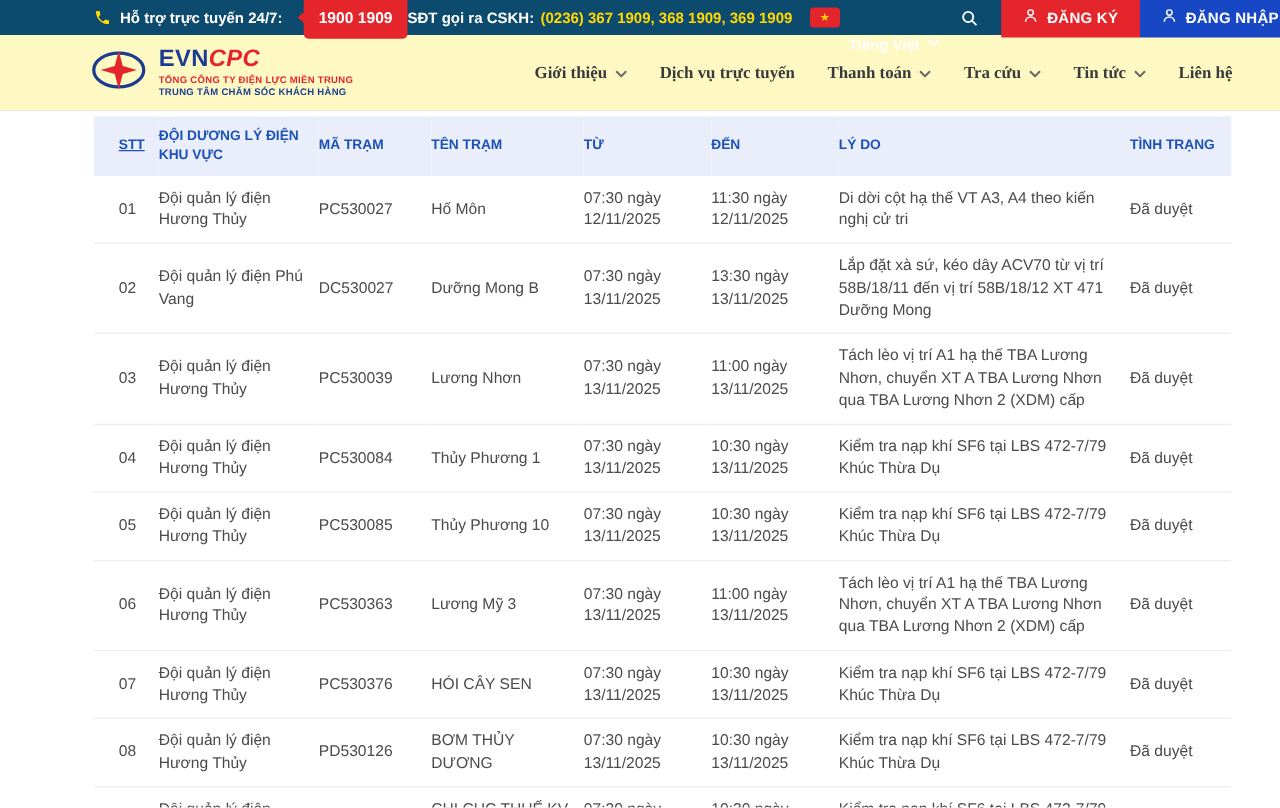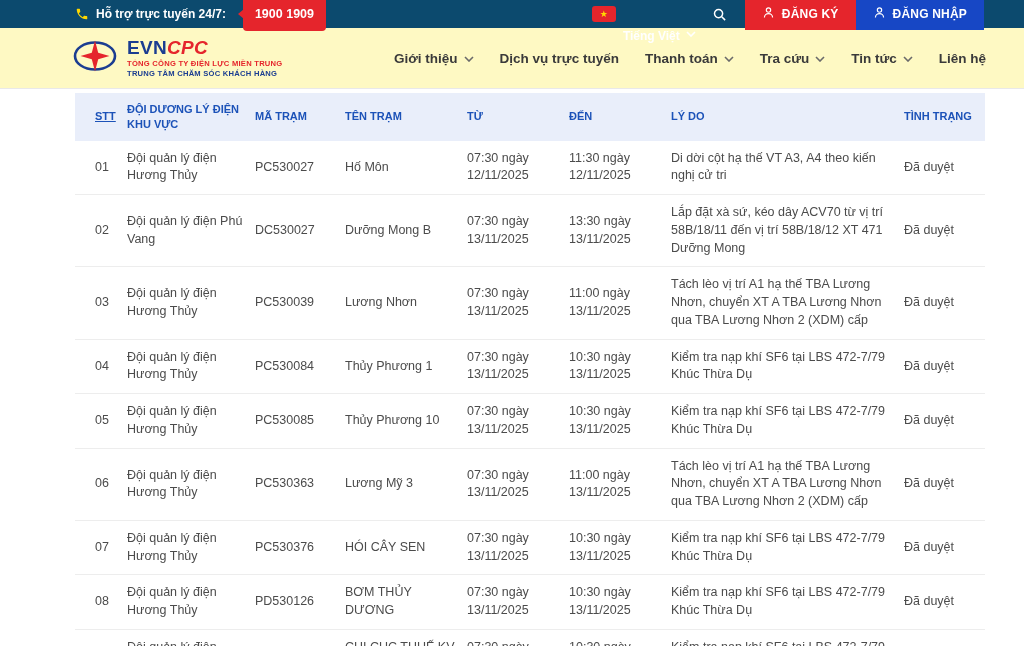--- a/index.html
+++ b/index.html
@@ -21,21 +21,21 @@
   .auth-btn.register { background:#e5252c; }
   .auth-btn.login { background:#1747c5; margin-right:40px; }
 
   
   .header { height:61px; background:#fef9c3; display:flex; align-items:center; padding:0 38px 0 72px; border-bottom:1px solid #e9e9e9; }
   .logo { display:flex; align-items:center; gap:9px; }
   .brand-text .brand-name { font-size:19px; font-weight:800; letter-spacing:.3px; line-height:1.05; }
   .brand-name .evn { color:#1b3d91; } .brand-name .cpc { color:#e5252c; font-style:italic; }
   .brand-sub1 { font-size:7.6px; font-weight:bold; color:#e5252c; letter-spacing:.25px; margin-top:2px; }
   .brand-sub2 { font-size:7.6px; font-weight:bold; color:#1b3d91; letter-spacing:.25px; margin-top:1px; }
-  .main-nav { margin-left:auto; display:flex; align-items:flex-end; gap:26px; }
+  .main-nav { margin-left:auto; display:flex; align-items:flex-end; gap:26px;font-family:Liberation Serif, serif; }
   .nav-item { display:flex; align-items:center; gap:6px; font-size:13.5px; font-weight:bold; color:#3a3a3a; cursor:pointer; }
   .nav-chevron { color:#6a6a6a; display:flex; margin-top:2px; }
 
   
   .content { padding-top:4px; }
   table.schedule { width:910px; margin-left:75px; border-collapse:collapse; table-layout:fixed; }
   .schedule thead th { background:#e9eefa; color:#1c52b8; font-size:11px; font-weight:bold; text-align:left; vertical-align:middle; padding:9px 10px 9px 0; line-height:1.35; }
   .schedule thead th:first-child { padding-left:20px;text-decoration:underline; }
   .schedule td { font-size:12.5px; color:#4b4b4b; vertical-align:middle; padding:9px 12px 9px 0; line-height:1.42; border-bottom:1px solid #ededed; word-wrap:break-word; }
   .schedule td:first-child { padding-left:20px; }
@@ -48,20 +48,24 @@
   <div class="topbar-left">
     <span class="phone-icon">
       <svg width="14" height="14" viewBox="0 0 24 24" fill="#ffd800">
           <path d="M6.6 10.8c1.4 2.8 3.8 5.1 6.6 6.6l2.2-2.2c.3-.3.7-.4 1-.2 1.1.4 2.3.6 3.6.6.6 0 1 .4 1 1V20c0 .6-.4 1-1 1C10.6 21 3 13.4 3 4c0-.6.4-1 1-1h3.5c.6 0 1 .4 1 1 0 1.2.2 2.4.6 3.6.1.3 0 .7-.2 1l-2.3 2.2z"></path>
         </svg>
     </span>
     <span>Hỗ trợ trực tuyến 24/7:</span>
     <span class="hotline-badge">1900 1909</span>
   </div>
   <div class="topbar-right">
+    <span class="cskh">
+      <span>SĐT gọi ra CSKH:</span>
+      <span class="nums">(0236) 367 1909, 368 1909, 369 1909</span>
+    </span>
     <span class="flag">★</span>
     <span class="lang">
       <span>Tiếng Việt</span>
       <span class="nav-chevron" style="color:#fff;">
         <svg width="10" height="6" viewBox="0 0 10 6" fill="none" stroke="currentColor" stroke-width="1.6">
             <path d="M1 1l4 4 4-4"></path>
           </svg>
       </span>
     </span>
     <span class="search-btn">

